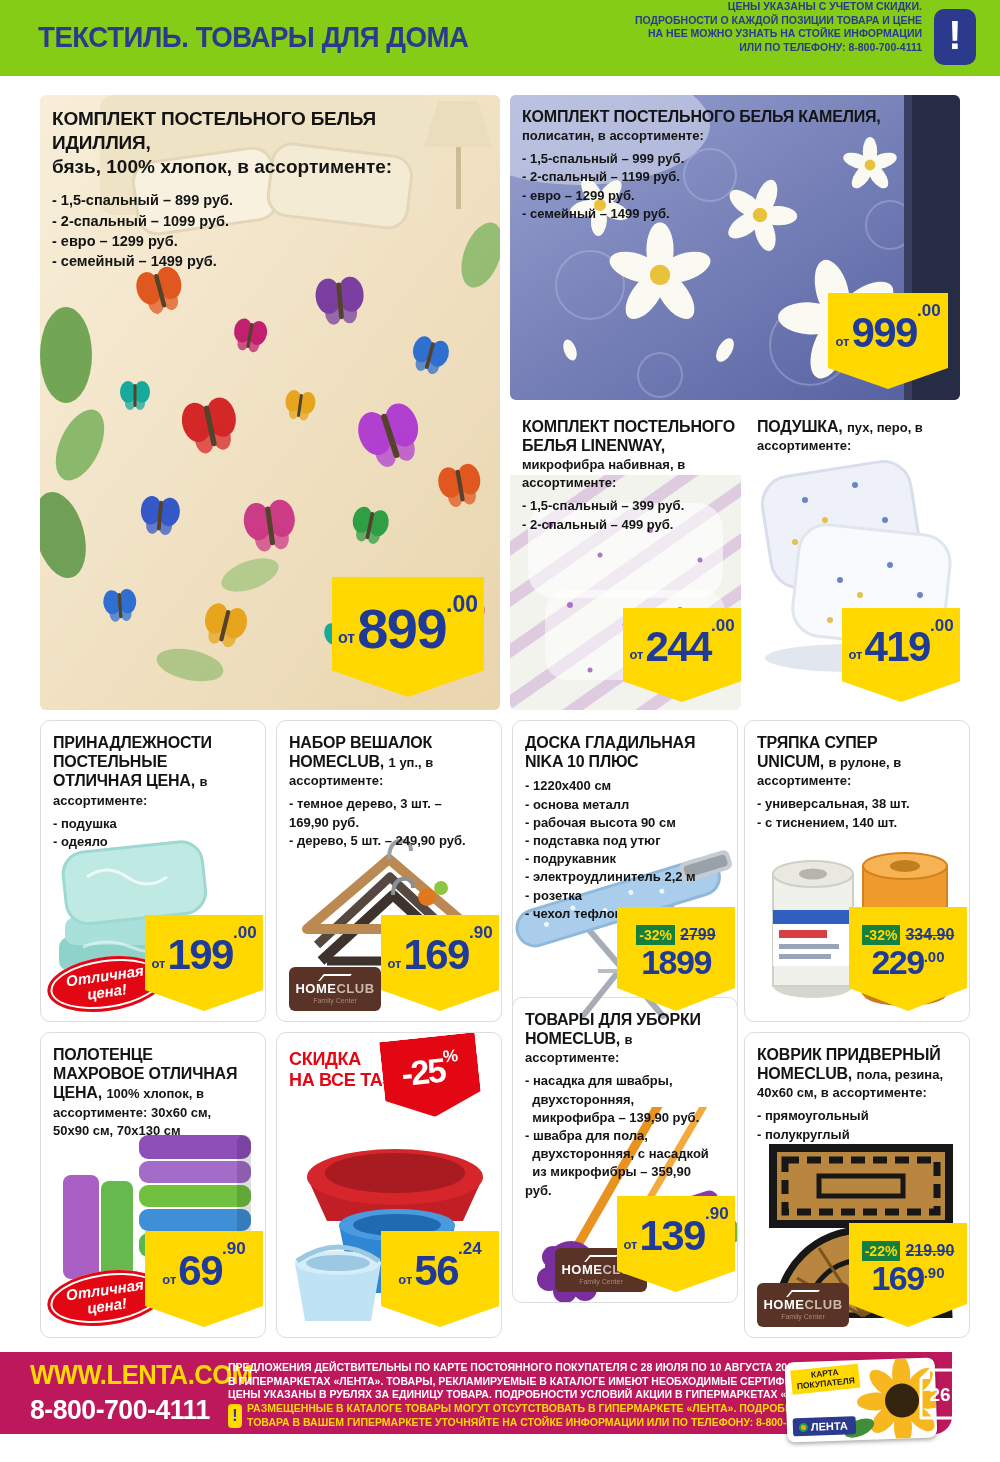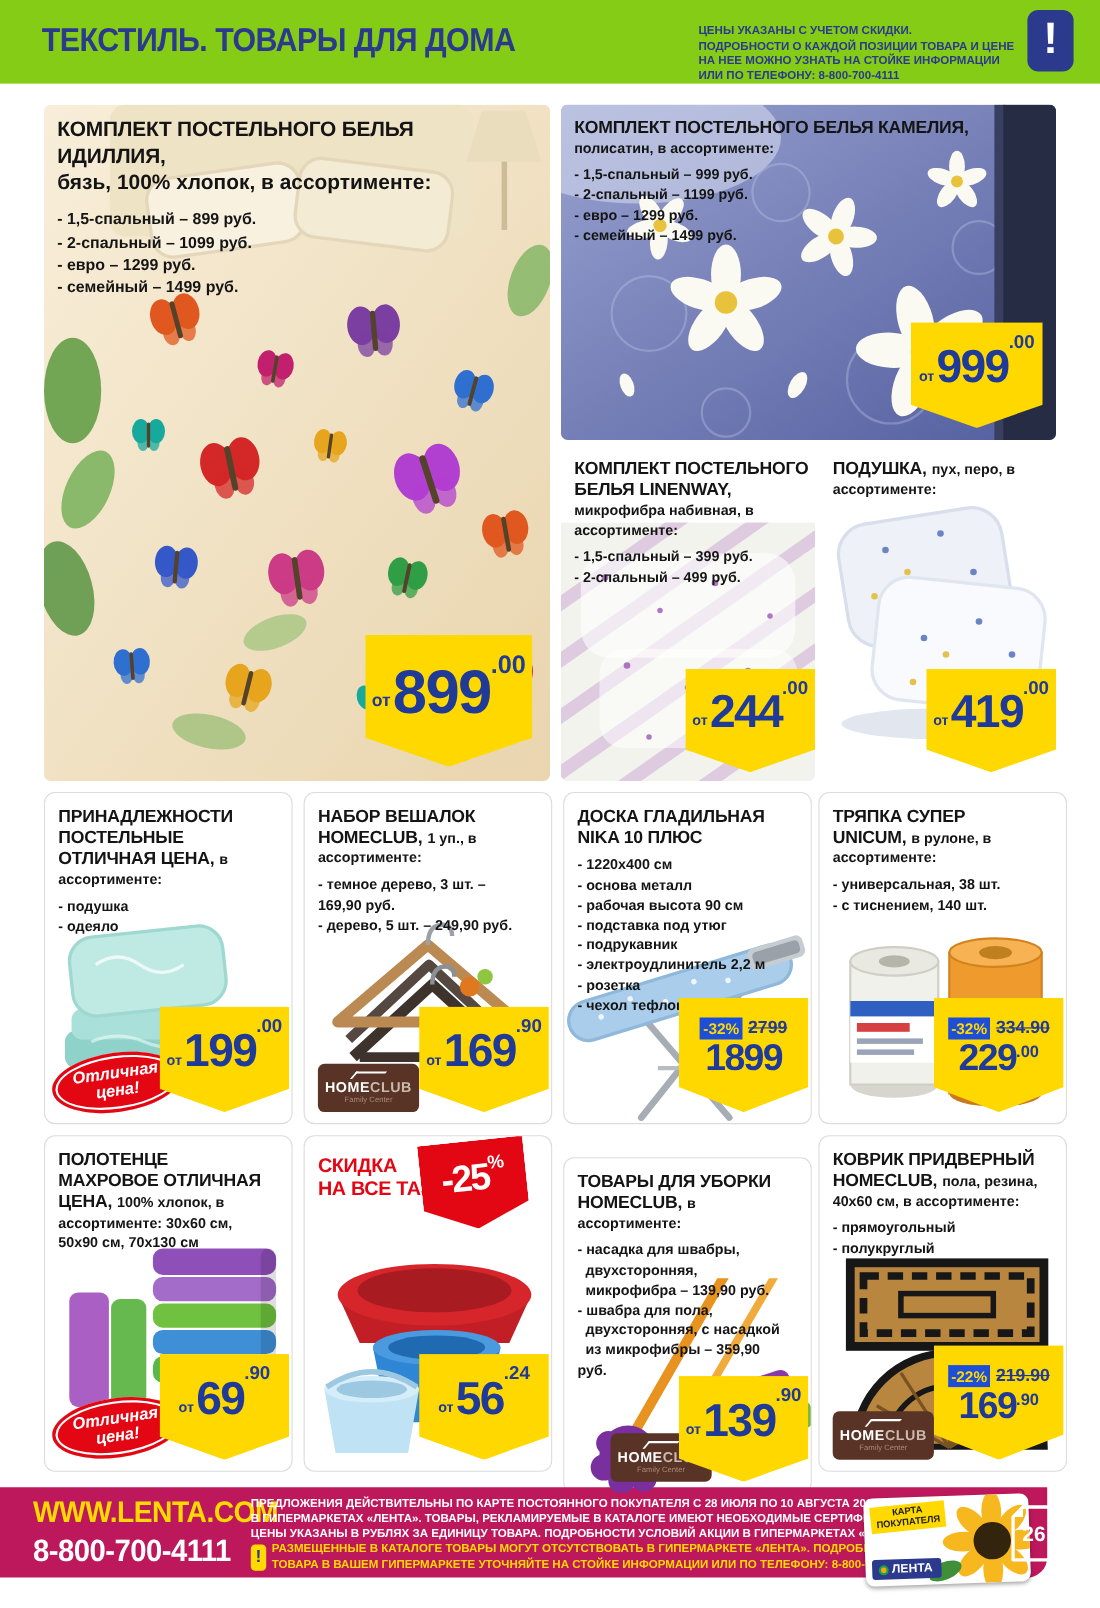--- a/index.html
+++ b/index.html
@@ -1,21 +1,21 @@
 <!DOCTYPE html>
 <html><head>
 <meta charset="utf-8">
 <style>
   body{margin:0;background:#ffffff;font-family:"Liberation Sans",sans-serif;}
   .page{position:relative;width:1000px;height:1462px;background:#fff;overflow:hidden;}
 
   
   .header{position:absolute;left:0;top:0;width:1000px;height:76px;background:#84cc16;}
   .header-title{position:absolute;left:38px;top:20px;font-size:30px;font-weight:800;color:#2b3a8c;letter-spacing:-.5px;transform:scaleX(.92);transform-origin:left center;white-space:nowrap;}
-  .notice{position:absolute;right:78px;top:22px;color:#2b3a8c;font-weight:700;font-size:10.5px;line-height:1.3;white-space:pre-line;}
+  .notice{position:absolute;right:78px;top:0;text-align:right;color:#2b3a8c;font-weight:700;font-size:10.5px;line-height:1.3;white-space:pre-line;}
   .notice-icon{position:absolute;right:24px;top:9px;width:42px;height:56px;background:#2b3a8c;border-radius:10px;color:#fff;font-weight:800;font-size:40px;display:flex;align-items:center;justify-content:center;padding-bottom:4px;box-sizing:border-box;}
 
   
   .card{position:absolute;background:#fff;border:1px solid #dcdcdc;border-radius:10px;overflow:hidden;box-sizing:border-box;}
   .card.photo{border:none;border-radius:6px;}
   .ptext{position:relative;z-index:2;padding:12px 24px 0 12px;color:#141414;}
   .pname{font-weight:800;font-size:16px;line-height:1.2;letter-spacing:-.2px;}
   .pdesc{font-weight:700;font-size:13px;line-height:1.2;}
   .items{font-weight:700;font-size:13px;line-height:1.4;margin-top:6px;white-space:pre-line;}
   .big .pname,.big .pdesc{font-size:19px;display:block;line-height:1.25;}
@@ -26,21 +26,21 @@
   
   .tag{position:absolute;z-index:3;background:#ffd800;color:#1f3a97;display:flex;align-items:center;justify-content:center;padding-bottom:16px;box-sizing:border-box;clip-path:polygon(0 0,100% 0,100% 78%,50% 100%,0 78%);}
   .tag .pre{font-size:13px;font-weight:700;align-self:flex-end;margin:0 2px 24px 0;}
   .tag .int{font-size:42px;font-weight:800;line-height:.9;letter-spacing:-1.5px;}
   .tag .sup{font-size:17px;font-weight:800;align-self:flex-start;margin-top:8px;}
   .tag-xl .pre{font-size:16px;margin-bottom:34px;}
   .tag-xl .int{font-size:56px;}
   .tag-xl .sup{font-size:23px;margin-top:14px;}
   .tag-d{flex-direction:column;gap:2px;padding-bottom:18px;}
   .tag-d .row1{display:flex;align-items:center;gap:5px;margin-top:2px;}
-  .tag-d .badge-d{background:#1d4ed8;color:#ffd800;font-weight:800;font-size:14px;line-height:1;padding:3px 3px;}
+  .tag-d .badge-d{background:#15803d;color:#ffd800;font-weight:800;font-size:14px;line-height:1;padding:3px 3px;}
   .tag-d .old{font-size:16px;font-weight:800;text-decoration:line-through;}
   .tag-d .row2{display:flex;align-items:flex-start;}
   .tag-d .row2 .int{font-size:34px;}
   .tag-d .row2 .sup{font-size:15px;margin-top:1px;}
 
   
   .ocena{position:absolute;z-index:3;width:118px;height:54px;background:#e30613;border-radius:50%;transform:rotate(-8deg);display:flex;align-items:center;justify-content:center;color:#fff;font-style:italic;font-weight:700;font-size:15px;text-align:center;line-height:1.05;white-space:pre-line;box-shadow:inset 0 0 0 3px #e30613,inset 0 0 0 5px #ffffff;}
   .hclogo{position:absolute;z-index:3;background:#593326;border-radius:6px;width:92px;height:44px;display:flex;flex-direction:column;align-items:center;justify-content:center;color:#fff;}
   .hclogo .l1{font-size:13px;font-weight:800;letter-spacing:.5px;line-height:1;}
   .hclogo .l1 .p2{color:#cbb9ae;font-weight:700;}
@@ -478,21 +478,21 @@
         <span class="v">-25</span>
         <span class="pc">%</span>
       </div>
       <div class="tag" style="right:2px;bottom:10px;width:118px;height:96px;">
         <span class="pre">от</span>
         <span class="int">56</span>
         <span class="sup">.24</span>
       </div>
     </section>
 
-    <section class="card" style="left:512px;top:1052px;width:226px;height:306px;">
+    <section class="card" style="left:512px;top:997px;width:226px;height:306px;">
       <div class="pimg" style="left:0;bottom:0;">
         <svg width="226" height="195" viewBox="0 0 226 195">
           <line x1="150" y1="-10" x2="58" y2="150" stroke="#e8921f" stroke-width="9" stroke-linecap="round"></line>
           <line x1="196" y1="-10" x2="120" y2="120" stroke="#f2aa3c" stroke-width="7" stroke-linecap="round"></line>
           <g fill="#7a2f9e">
             <circle cx="58" cy="160" r="26"></circle>
               <circle cx="36" cy="172" r="12"></circle>
               <circle cx="52" cy="184" r="12"></circle>
               <circle cx="72" cy="182" r="12"></circle>
               <circle cx="84" cy="168" r="11"></circle>

